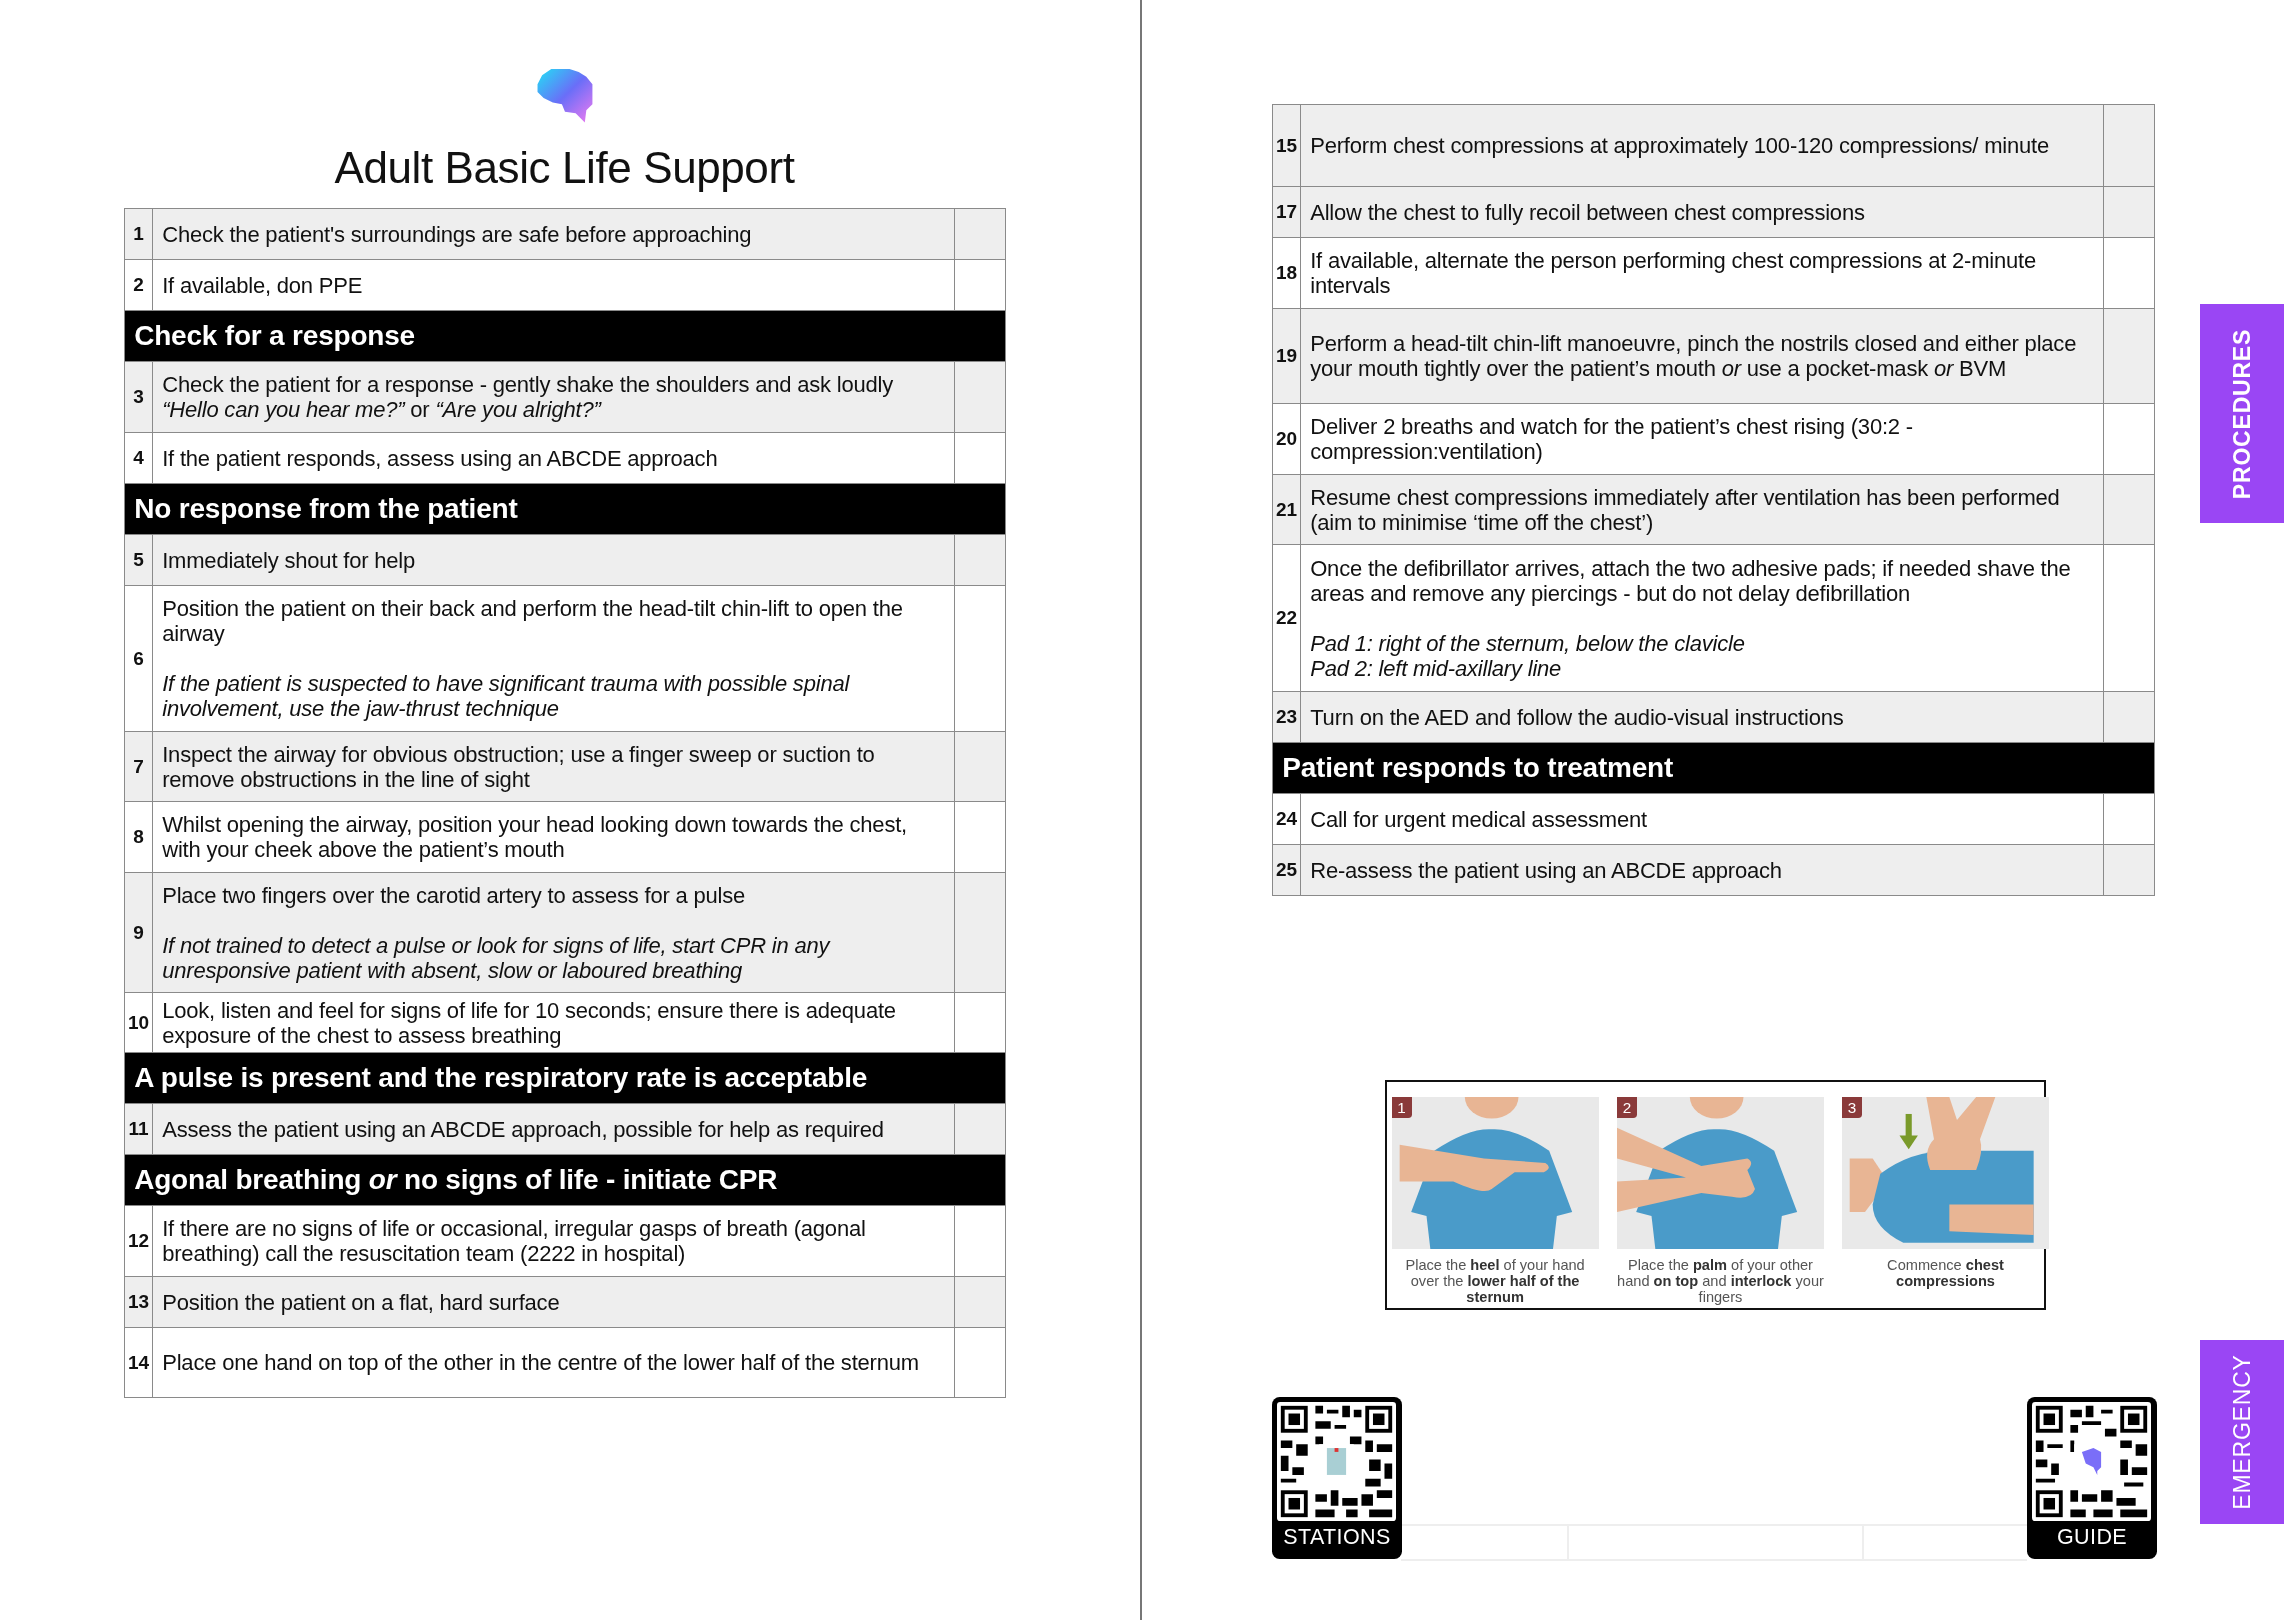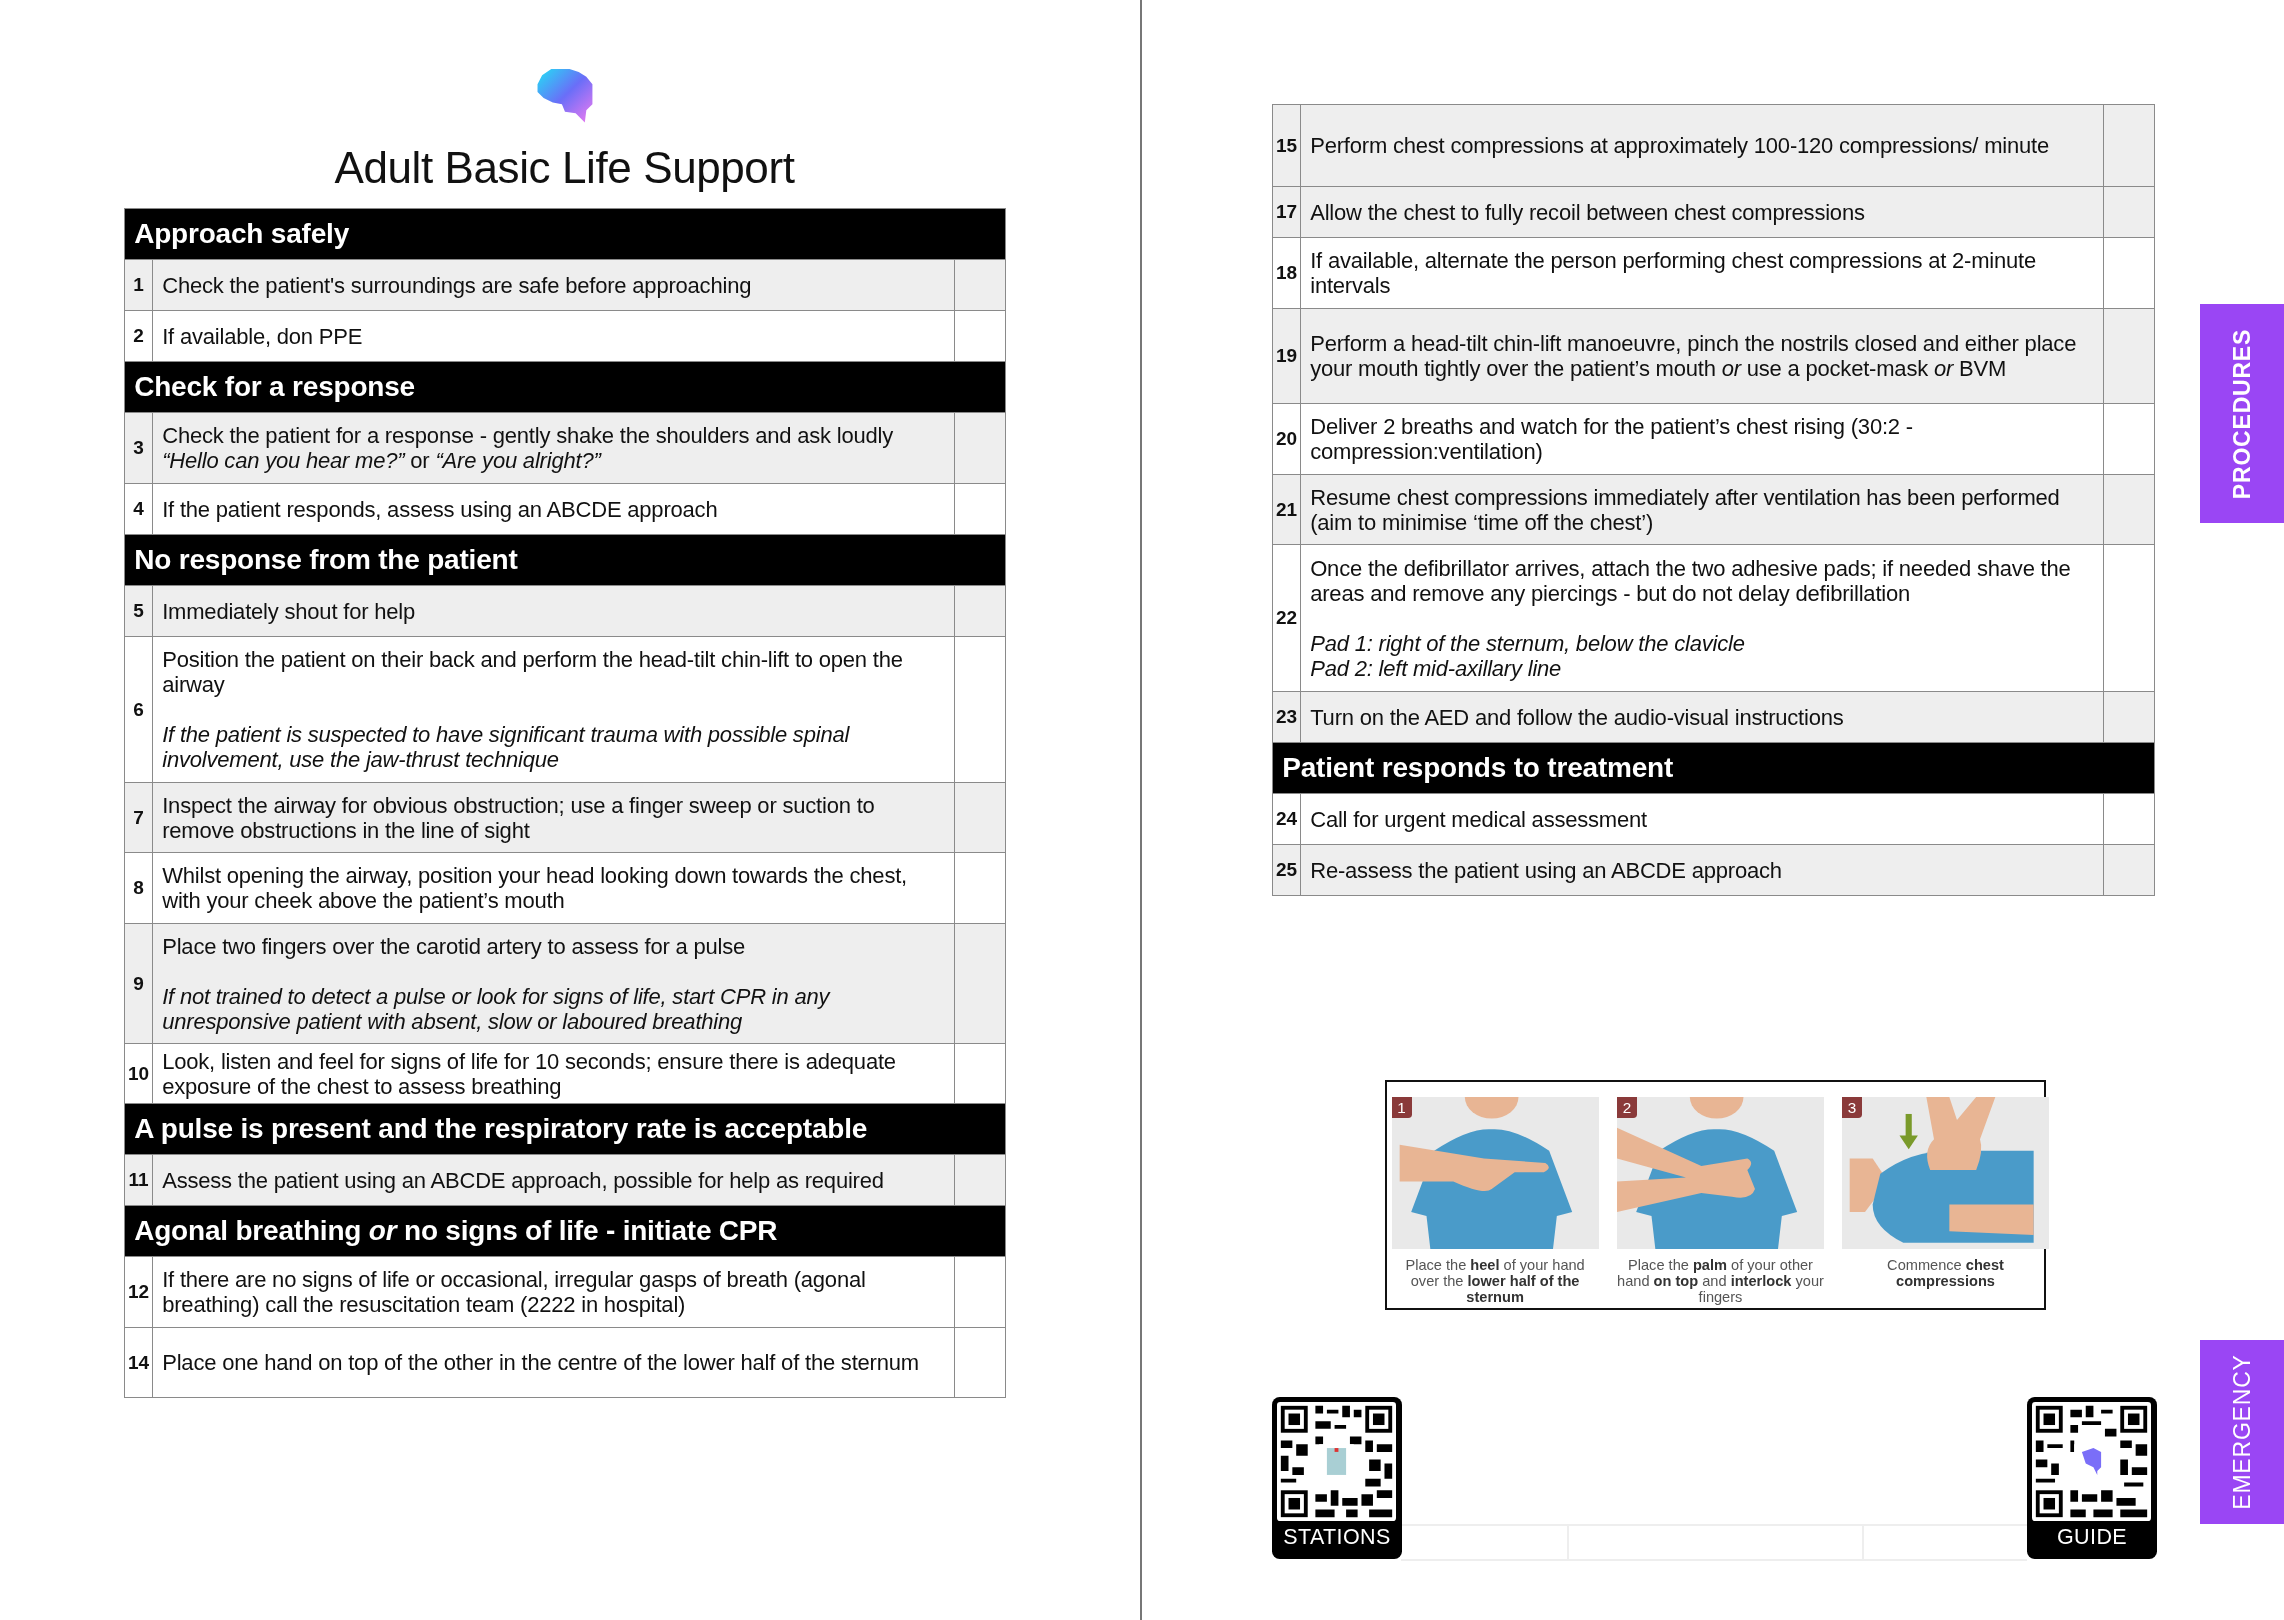--- a/index.html
+++ b/index.html
@@ -53,23 +53,20 @@
 
 <div class="doc-title">Adult Basic Life Support</div>
 
 <table class="steps" style="left:124px; top:208px; width:881px;">
   <colgroup>
       <col style="width:28px">
       <col style="width:802px">
       <col style="width:51px">
     </colgroup>
   <tbody>
-      <tr class="sec" style="height:51px">
-        <td colspan="3">Approach safely</td>
-      </tr>
   <tr class="odd" style="height:51px">
     <td class="num">1</td>
     <td class="txt">Check the patient's surroundings are safe before approaching</td>
     <td class="chk"></td>
       </tr>
   <tr class="even" style="height:51px">
     <td class="num">2</td>
     <td class="txt">If available, don PPE</td>
     <td class="chk"></td>
       </tr>
@@ -126,20 +123,25 @@
     <td class="num">11</td>
     <td class="txt">Assess the patient using an ABCDE approach, possible for help as required</td>
     <td class="chk"></td>
       </tr>
   <tr class="sec" style="height:51px">
         <td colspan="3"><span>Agonal breathing </span><i>or</i><span> no signs of life - initiate CPR</span></td>
       </tr>
   <tr class="even" style="height:71px">
     <td class="num">12</td>
     <td class="txt">If there are no signs of life or occasional, irregular gasps of breath (agonal breathing) call the resuscitation team (2222 in hospital)</td>
+    <td class="chk"></td>
+      </tr>
+  <tr class="odd" style="height:51px">
+    <td class="num">13</td>
+    <td class="txt">Position the patient on a flat, hard surface</td>
     <td class="chk"></td>
       </tr>
   <tr class="even" style="height:70px">
     <td class="num">14</td>
     <td class="txt">Place one hand on top of the other in the centre of the lower half of the sternum</td>
     <td class="chk"></td>
       </tr>
 </tbody>
   </table>
 

